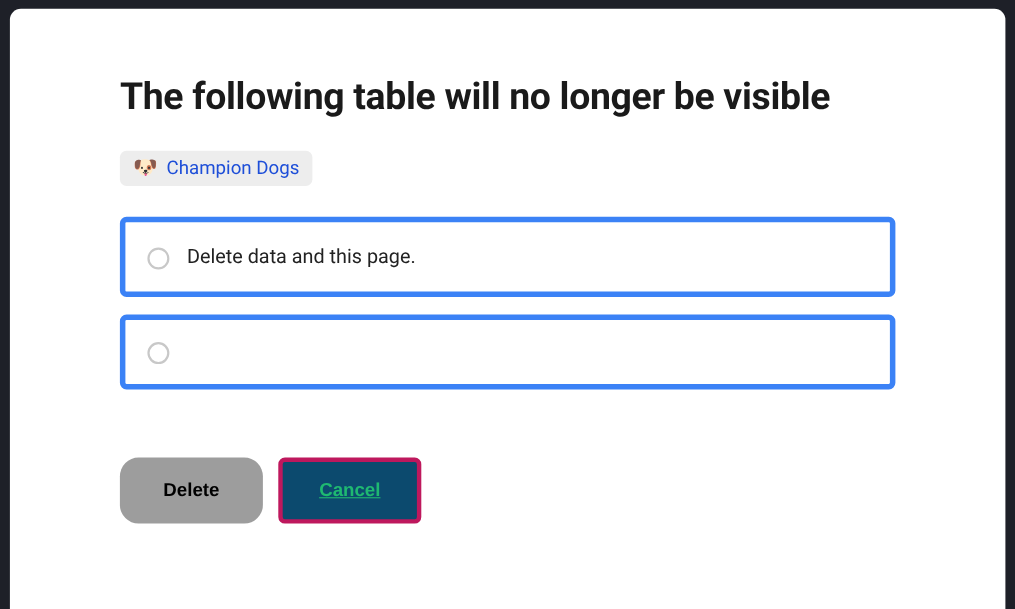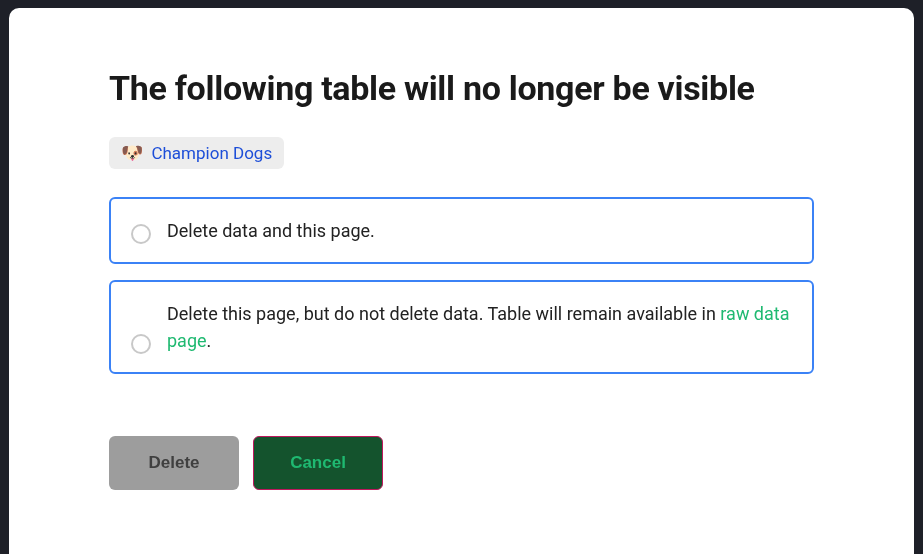--- a/index.html
+++ b/index.html
@@ -49,25 +49,25 @@
       font-size: 17px;
       color: #1d4ed8;
     }
     .options {
       display: flex;
       flex-direction: column;
       gap: 16px;
       margin-bottom: 62px;
     }
     .option-card {
-      border: 2px solid #3b82f6;
+      border: 5px solid #3b82f6;
       border-radius: 6px;
       padding: 18px 20px;
       display: flex;
-      align-items: flex-end;
+      align-items: center;
       gap: 16px;
       cursor: pointer;
     }
     .radio {
       width: 20px;
       height: 20px;
       border: 2px solid #c8c8c8;
       border-radius: 50%;
       flex-shrink: 0;
       margin-top: 2px;
@@ -89,26 +89,28 @@
       padding: 16px 32px;
       border-radius: 6px;
       font-size: 17px;
       font-weight: 600;
       cursor: pointer;
       border: none;
       min-width: 130px;
     }
     .btn-delete {
       background: #9d9d9d;
-      color: #404040;
+      color: #000000;
+      border-radius: 17px;
     }
     .btn-cancel {
-      background: #14532d;
+      background: #0c4a6e;
       color: #1fb971;
-      border: 1px solid #be185d;
+      border: 4px solid #be185d;
+      text-decoration: underline;
     }
   </style>
 </head>
 <body>
 
 <div class="modal">
   <h1 class="modal-title">The following table will no longer be visible</h1>
 
   <div class="table-chip">
     <span class="table-chip-icon">🐶</span>
@@ -118,23 +120,20 @@
   <div class="options">
     <div class="option-card">
       <div class="radio"></div>
       <div class="option-text">
         <span>Delete data and this page.</span><a class="link"></a><span></span>
       </div>
     </div>
 
     <div class="option-card">
       <div class="radio"></div>
-      <div class="option-text">
-        <span>Delete this page, but do not delete data. Table will remain available in </span><a class="link">raw data page</a><span>.</span>
-      </div>
     </div>
   </div>
 
   <div class="buttons">
     <button class="btn btn-delete">Delete</button>
     <button class="btn btn-cancel">Cancel</button>
   </div>
 </div>
 
 </body></html>

